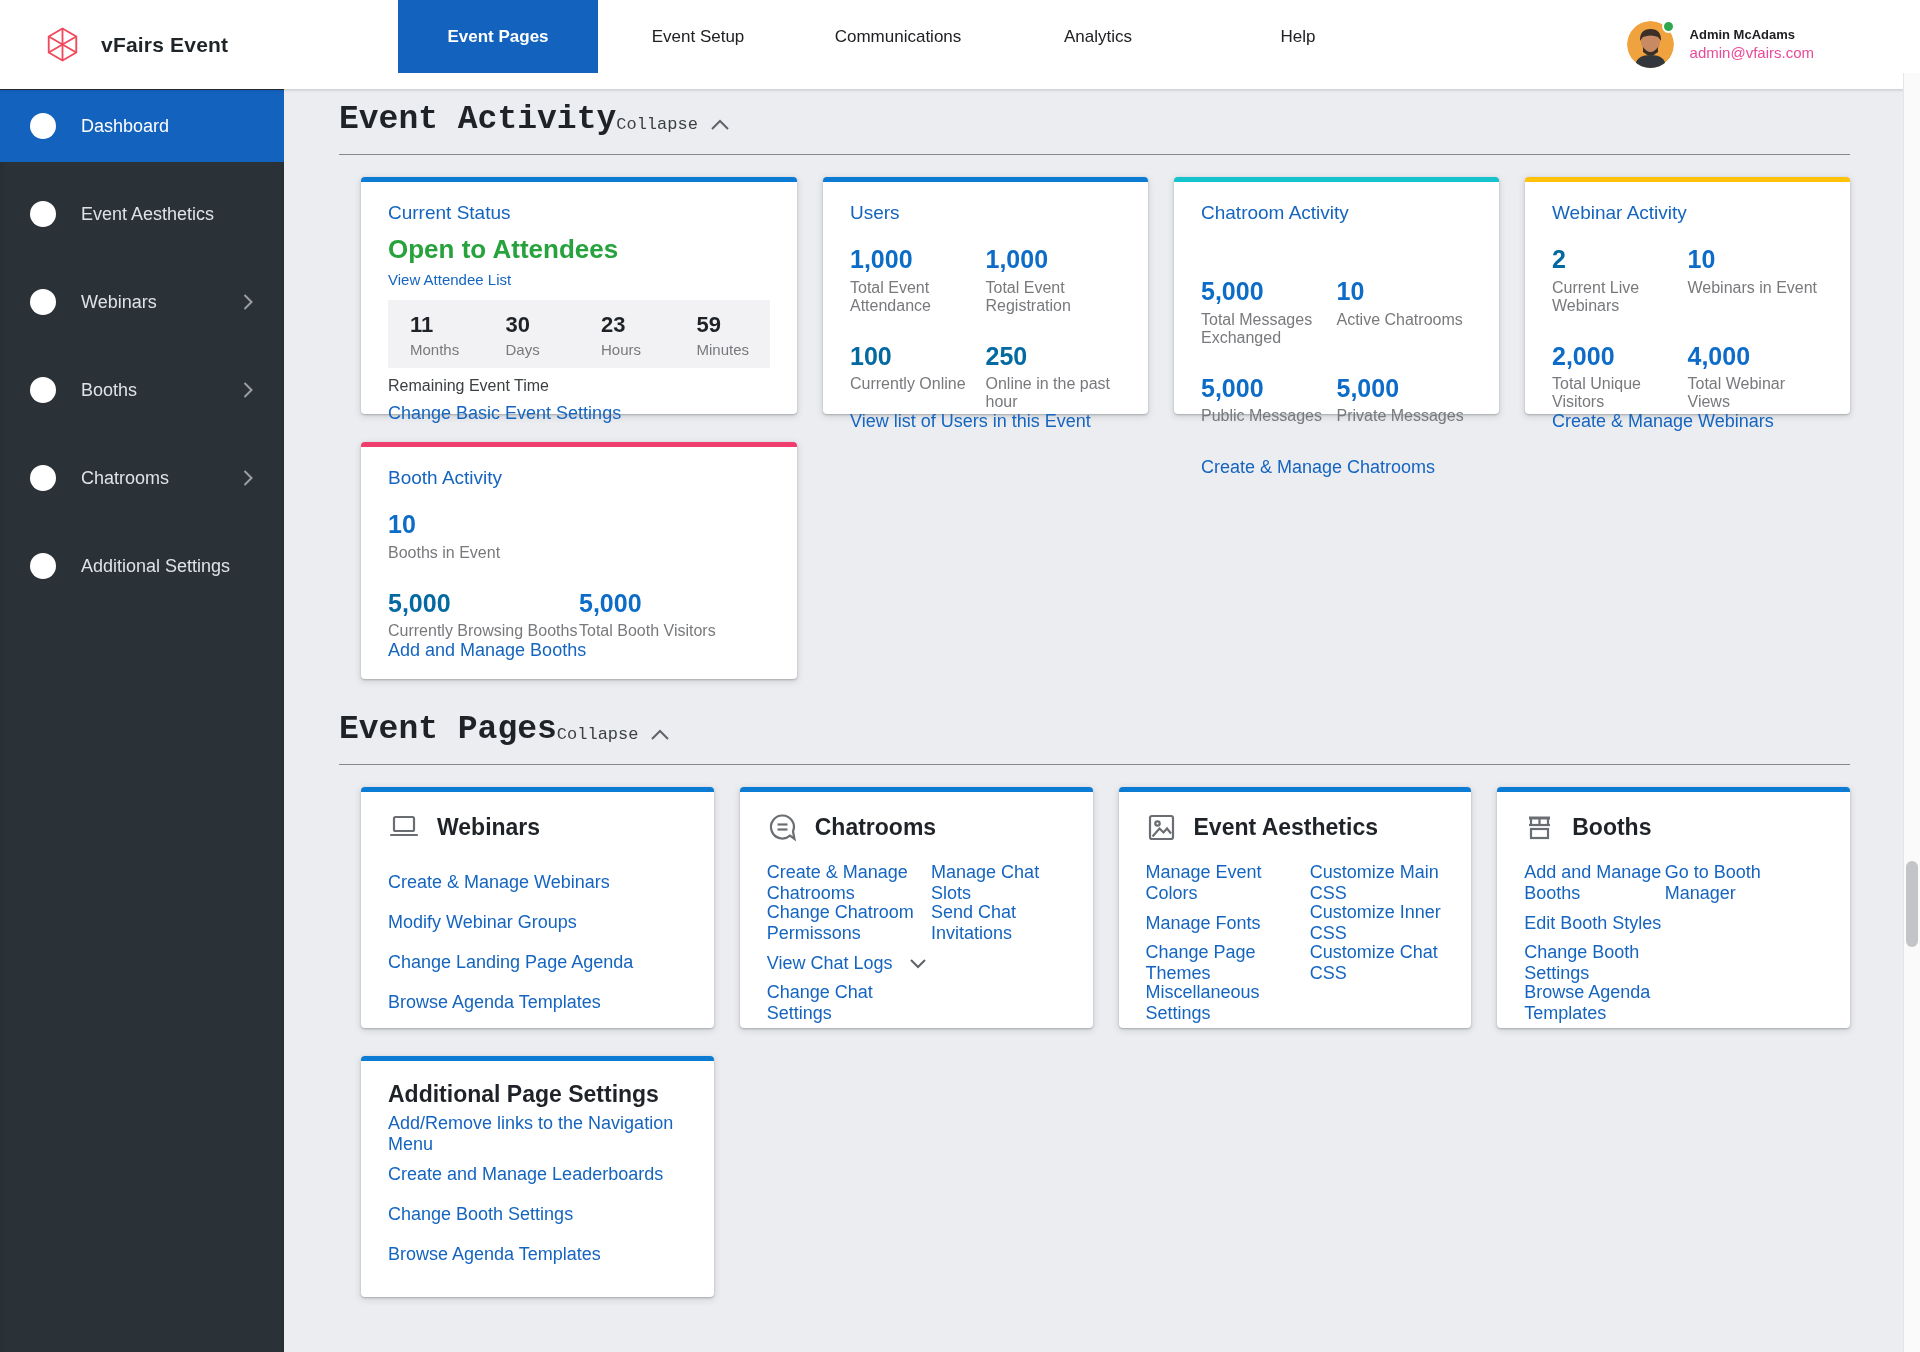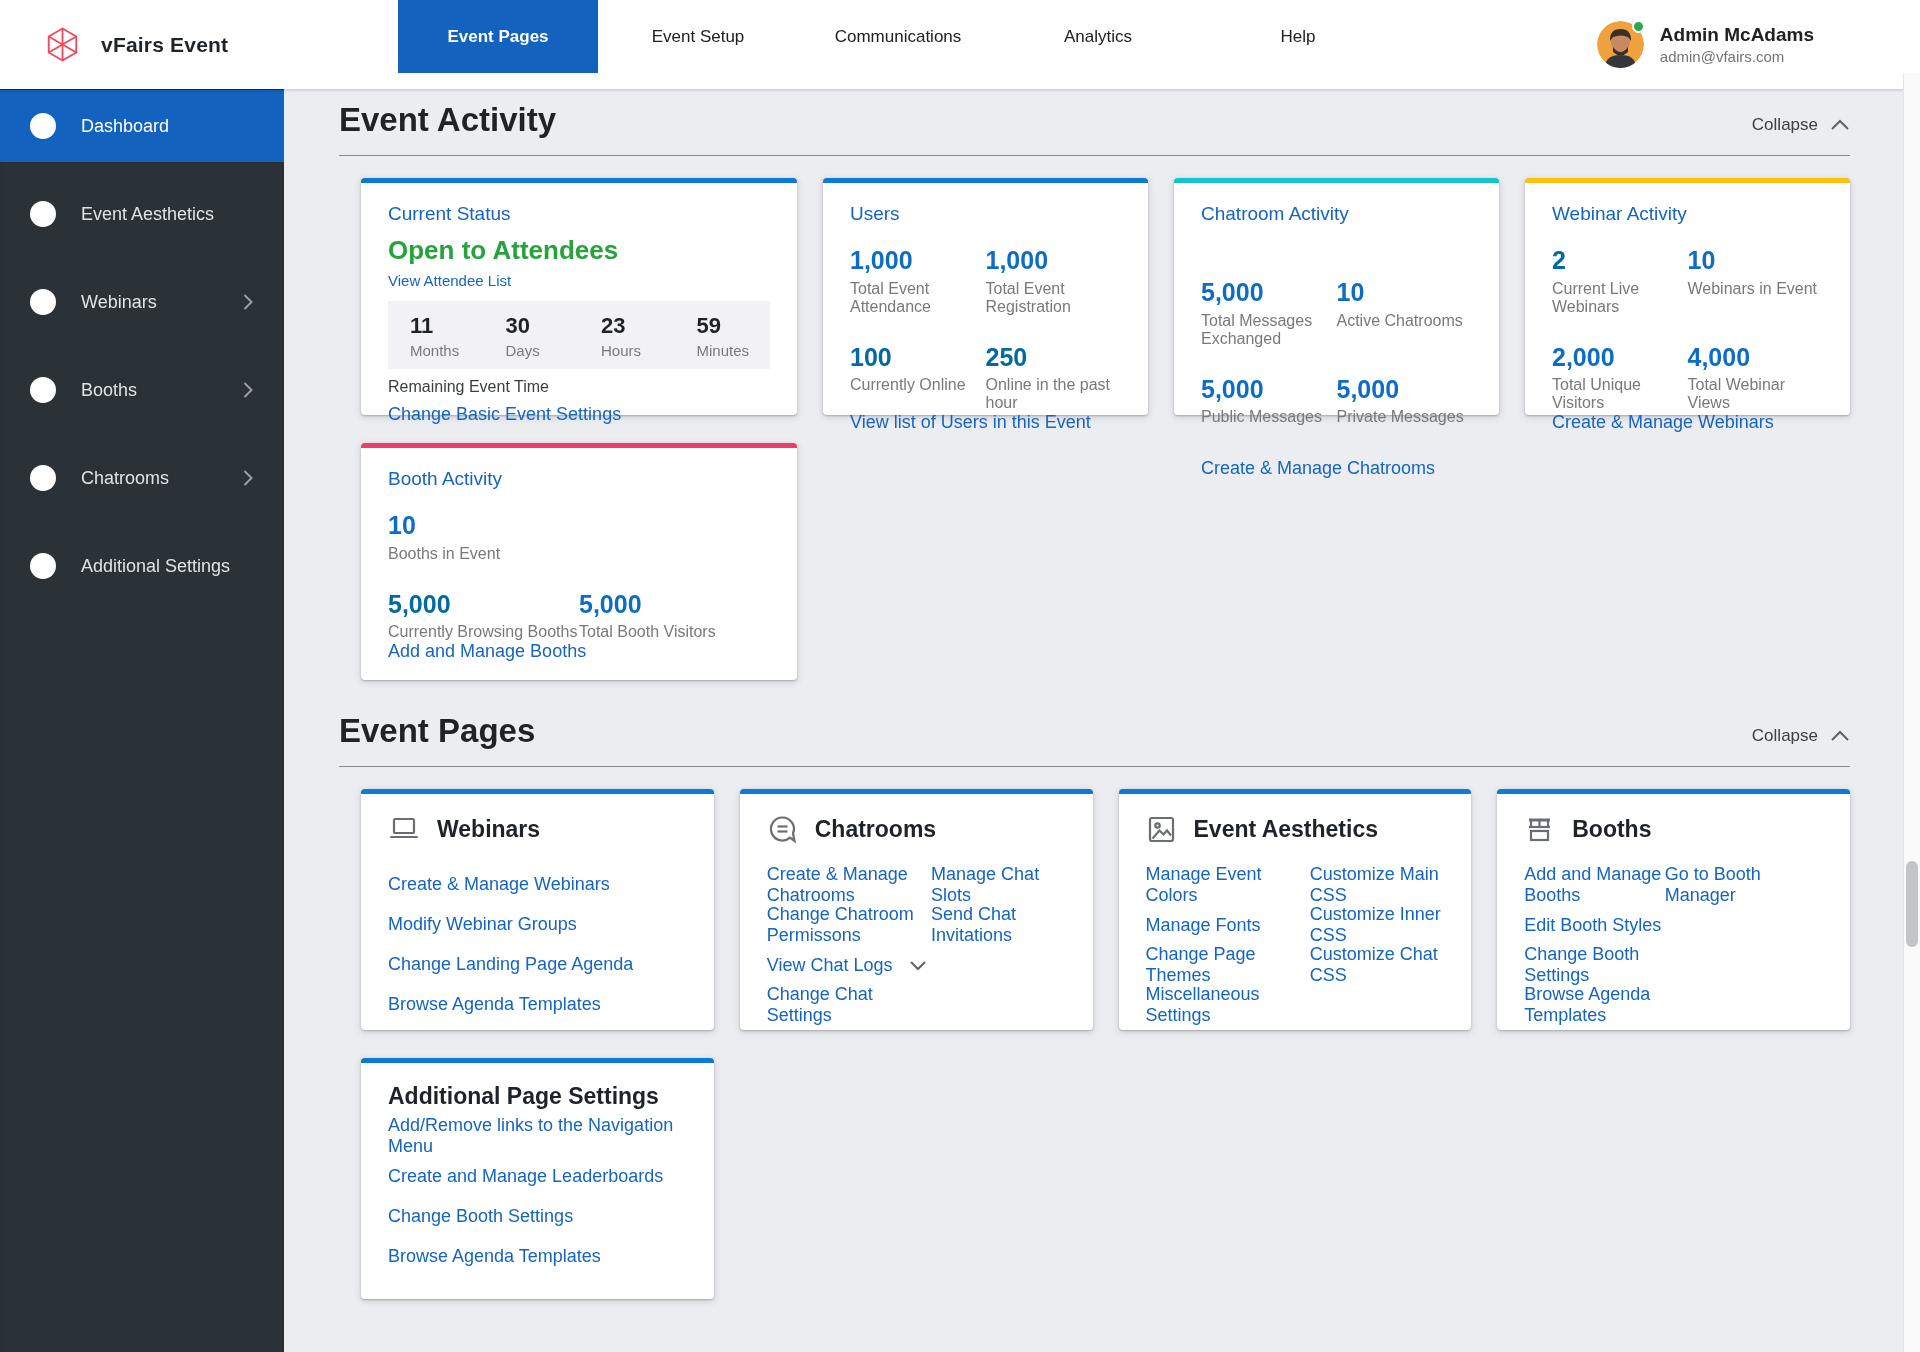--- a/index.html
+++ b/index.html
@@ -22,40 +22,40 @@
     width:200px; display:flex; align-items:center; justify-content:center;
     font-size:17px; color:#202124; cursor:pointer;
   }
   .tab.active { background:#1262BE; color:#fff; font-weight:bold; }
   .user-chip { margin-left:auto; margin-right:106px; display:flex; align-items:center; gap:16px; cursor:pointer; }
   .avatar-wrap { position:relative; width:47px; height:47px; }
   .status-dot {
     position:absolute; top:-1px; right:-1px; width:13px; height:13px; border-radius:50%;
     background:#2DA84F; border:2px solid #fff;
   }
-  .user-name { font-size:19px; font-weight:bold; color:#202124; line-height:1.25; }
-  .user-email { font-size:15px; color:#737373; line-height:1.3; }
+  .user-name { font-size:13px; font-weight:bold; color:#202124; line-height:1.25; }
+  .user-email { font-size:15px; color:#ec4899; line-height:1.3; }
 
   
   .sidebar {
     position:absolute; top:73px; left:0; bottom:0; width:284px;
     background:#2A3137; padding-top:17px; z-index:10;
     box-shadow:inset 0 7px 9px -5px rgba(0,0,0,.5);
   }
   .side-item {
     height:72px; margin-bottom:16px; display:flex; align-items:center;
     padding:0 30px; gap:25px; color:#DFE3E6; font-size:18px; cursor:pointer;
   }
   .side-item.active { background:#1262BE; color:#fff; }
   .bullet { width:26px; height:26px; border-radius:50%; background:#fff; flex:0 0 auto; }
   .side-chevron { margin-left:auto; display:flex; align-items:center; }
 
   
   .main { position:absolute; top:73px; left:284px; width:1636px; padding:4px 70px 0 55px; }
-  .section-head { display:flex; align-items:flex-end; justify-content:space-between; margin-top:24px; }
+  .section-head { display:flex; align-items:flex-end; margin-top:24px;font-family:Liberation Mono, monospace; }
   .section-title { font-size:33px; font-weight:bold; color:#1f2328; margin:0; }
   .collapse-btn { display:flex; align-items:center; gap:12px; font-size:17px; color:#3C4043; cursor:pointer; padding-bottom:4px; }
   .rule { border:none; border-top:1px solid #85898E; margin:16px 0 0; }
 
   .card-grid { display:grid; grid-template-columns:repeat(4,1fr); column-gap:26px; row-gap:28px; margin-top:22px;padding-left:22px; }
   .card {
     background:#fff; border-radius:4px; border-top:5px solid #0C7BD4;
     box-shadow:0 1px 2px rgba(60,64,67,.30), 0 2px 6px 1px rgba(60,64,67,.15);
     padding:20px 27px 20px; display:flex; flex-direction:column;
   }

